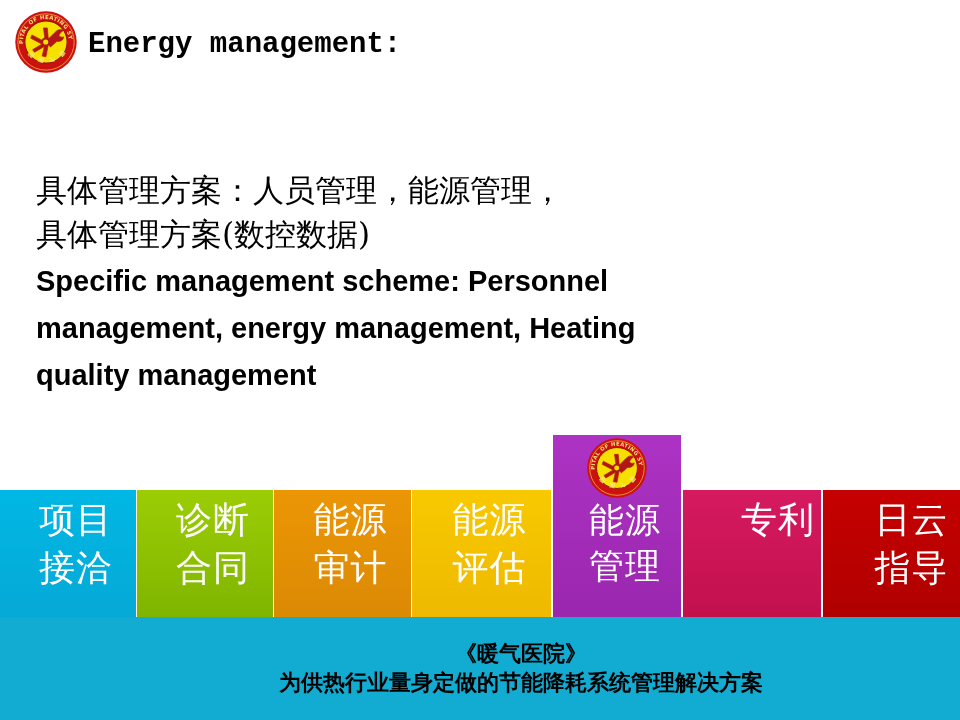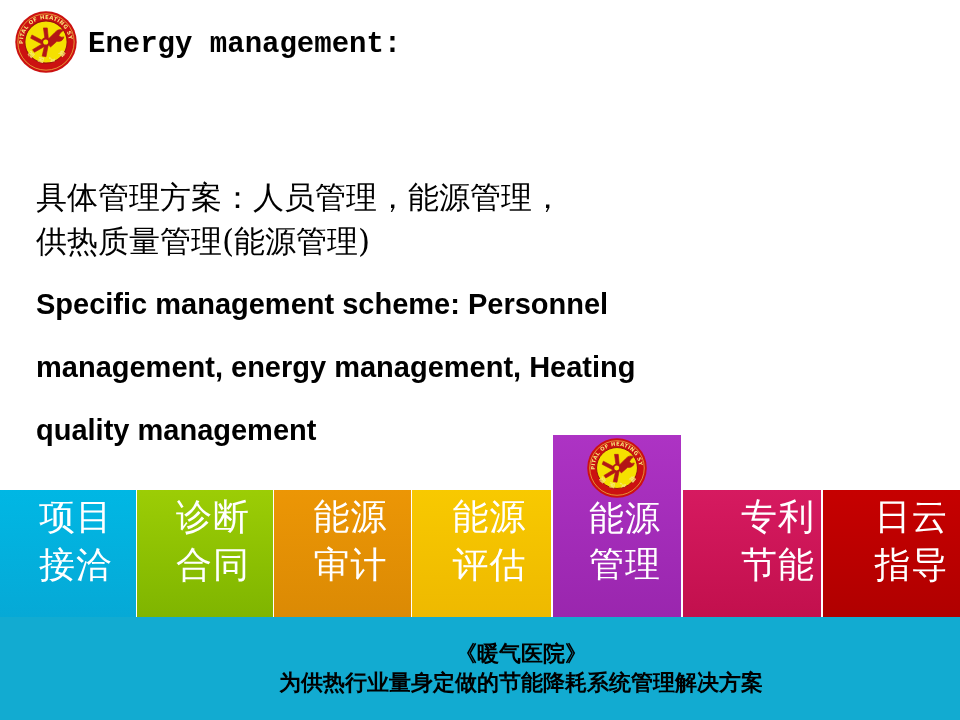--- a/index.html
+++ b/index.html
@@ -48,21 +48,21 @@
     font-size: 29px;
     line-height: 38px;
     color: #000000;
     white-space: pre;
   }
 
   
   #body-block {
     position: absolute;
     left: 36px;
-    top: 175px;
+    top: 168px;
     width: 880px;
   }
   .body-cn {
     font-family: "DejaVu Serif", "Liberation Serif", serif;
     font-size: 31px;
     line-height: 44px;
     color: #000000;
     white-space: pre;
   }
   .body-cn-b {
@@ -71,21 +71,21 @@
     line-height: 44px;
     color: #000000;
     white-space: pre;
   }
   .body-en {
     font-family: "Liberation Sans", "DejaVu Sans", sans-serif;
     font-weight: bold;
     font-size: 29px;
     line-height: 43px;
     color: #000000;
-    margin-top: 20px;
+    margin-top: 4px;
     white-space: pre;
   }
 
   
   #process-strip {
     position: absolute;
     left: 0;
     top: 430px;
     width: 960px;
     height: 187px;
@@ -105,21 +105,21 @@
     top: 5px;
     padding-top: 0;
   }
   .tile-logo {
     width: 62px;
     height: 62px;
     margin-top: 2px;
     margin-bottom: -1px;
   }
   .tile-label {
-    font-family: Liberation Mono, monospace;
+    font-family: Liberation Serif, serif;
     font-size: 36px;
     line-height: 48px;
     color: #ffffff;
     text-align: center;
     letter-spacing: 1px;
     white-space: pre;
     margin-left: 16px;
   }
   .tile.raised .tile-label {
     font-size: 35px;
@@ -184,21 +184,21 @@
     </text>
   </svg>
 </div>
 
 <div id="title-block">
   <div class="title-en">Energy management:</div>
 </div>
 
 <div id="body-block">
   <div class="body-cn">具体管理方案：人员管理，能源管理，</div>
-  <div class="body-cn-b">供热质量管理(能源管理)</div>
+  <div class="body-cn-b">具体管理方案(数控数据)</div>
   <div class="body-en">Specific management scheme: Personnel</div>
   <div class="body-en">management, energy management, Heating</div>
   <div class="body-en">quality management</div>
 </div>
 
 <div id="process-strip">
     <div class="tile" style="left: 0px; width: 136px; background: linear-gradient(rgb(0, 183, 228), rgb(6, 169, 214));">
       <div class="tile-label">项目</div>
       <div class="tile-label">接洽</div>
     </div>
@@ -235,21 +235,20 @@
     <path id="arcBot-t4" d="M 50 88 m 26 -26 a 32 32 0 0 1 -52 0" fill="none"></path>
     <text font-family="DejaVu Sans, sans-serif" font-size="9" font-weight="bold" fill="#f7e77a" letter-spacing="2">
       <textPath href="#arcBot-t4" startOffset="50%" text-anchor="middle">暖 气 医 院</textPath>
     </text>
   </svg>
       <div class="tile-label">能源</div>
       <div class="tile-label">管理</div>
     </div>
     <div class="tile" style="left: 683px; width: 138px; background: linear-gradient(rgb(214, 26, 96), rgb(194, 16, 77)); padding-left: 36px;">
       <div class="tile-label">专利</div>
-      <div class="tile-label">节能</div>
     </div>
     <div class="tile" style="left: 823px; width: 161px; background: linear-gradient(rgb(198, 0, 0), rgb(176, 0, 0));">
       <div class="tile-label">日云</div>
       <div class="tile-label">指导</div>
     </div>
   </div>
 
 <div id="bottom-banner" style="background: rgb(18, 171, 209);">
   <div class="banner-line1">《暖气医院》</div>
   <div class="banner-line2">为供热行业量身定做的节能降耗系统管理解决方案</div>

